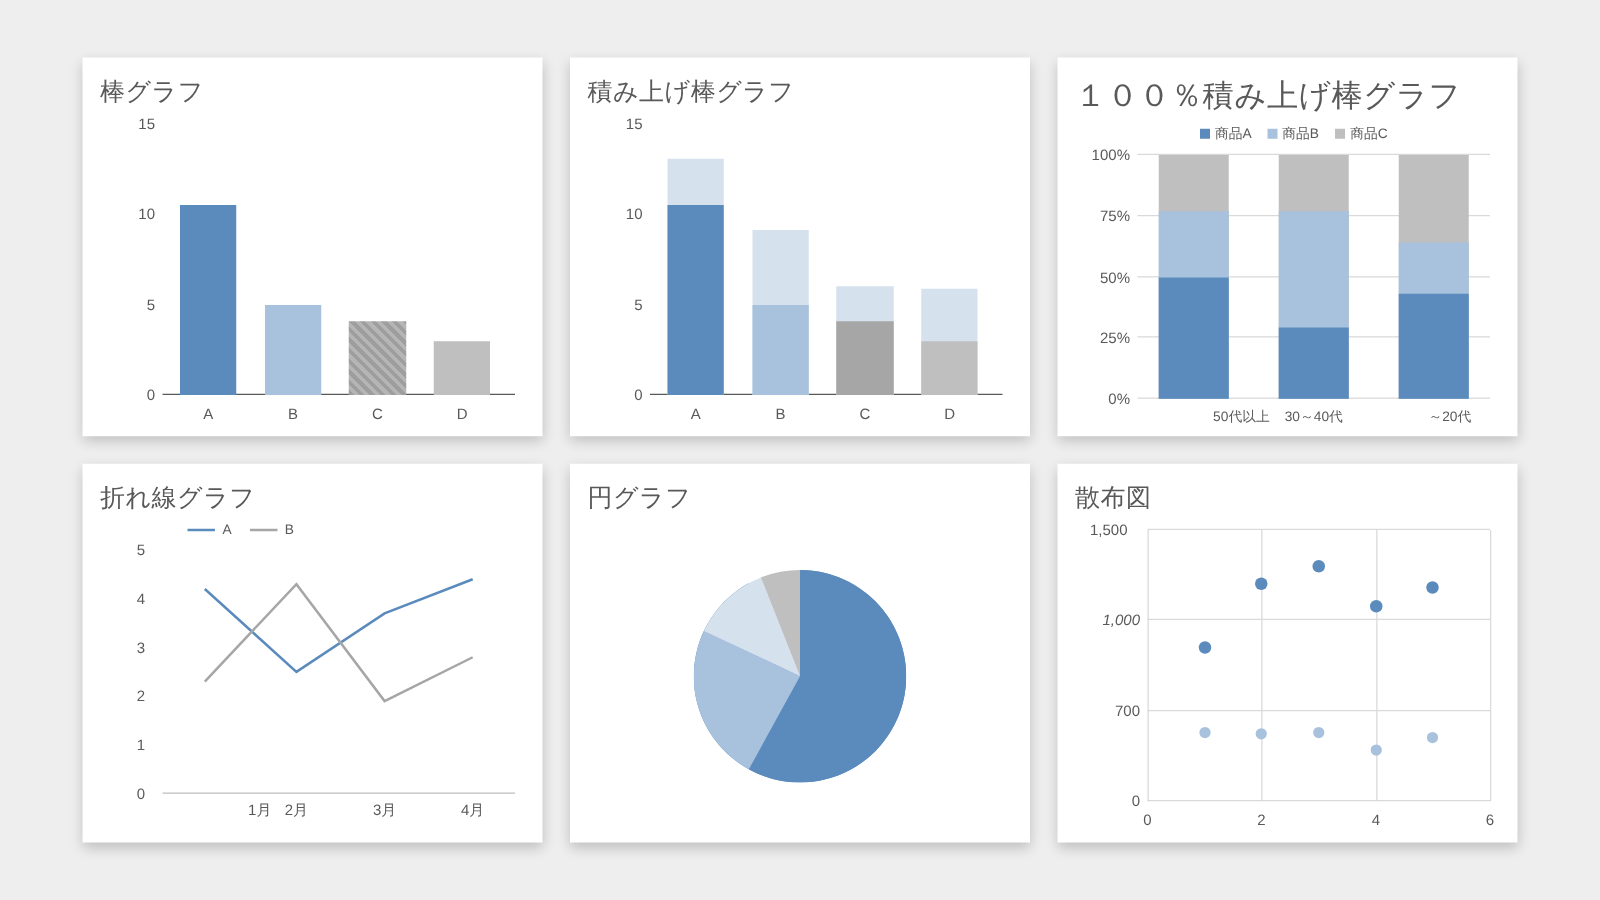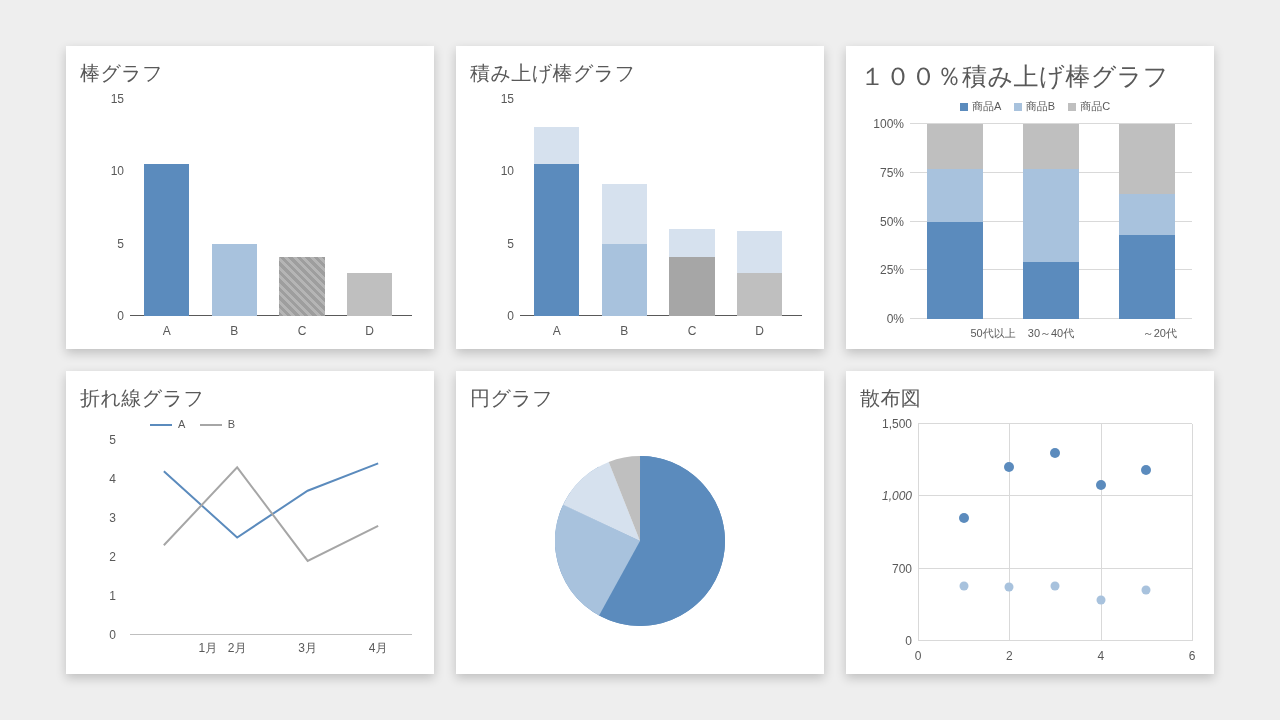--- a/index.html
+++ b/index.html
@@ -213,21 +213,21 @@
 
           <div class="dot small" style="left:16.7%;bottom:25.3%;"></div>
           <div class="dot small" style="left:33.3%;bottom:24.7%;"></div>
           <div class="dot small" style="left:50%;bottom:25.3%;"></div>
           <div class="dot small" style="left:66.7%;bottom:18.7%;"></div>
           <div class="dot small" style="left:83.3%;bottom:23.3%;"></div>
         </div>
         <span class="ytick" style="width:50px;top:calc(100% - 22px);">0</span>
         <span class="ytick" style="width:50px;top:calc(6px + (100% - 28px)*.667);">700</span>
         <span class="ytick" style="width:50px;top:calc(6px + (100% - 28px)*.333);font-style:italic;">1,000</span>
-        <span class="ytick" style="width:50px;top:6px;">1,500</span>
+        <span class="ytick" style="width:50px;top:6px;text-align:center;">1,500</span>
         <span class="xtick" style="left:58px;">0</span>
         <span class="xtick" style="left:calc(58px + (100% - 66px)*.333);">2</span>
         <span class="xtick" style="left:calc(58px + (100% - 66px)*.667);">4</span>
         <span class="xtick" style="left:calc(58px + (100% - 66px));">6</span>
       </div>
     </div>
 
   </div>
 </div>
 

